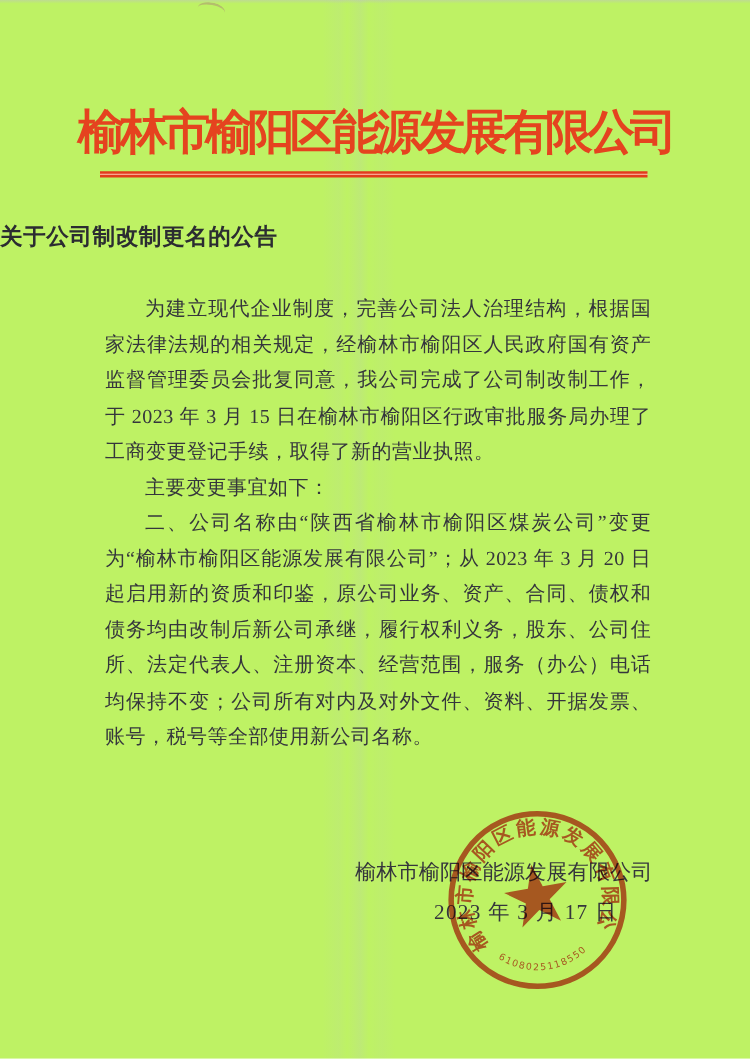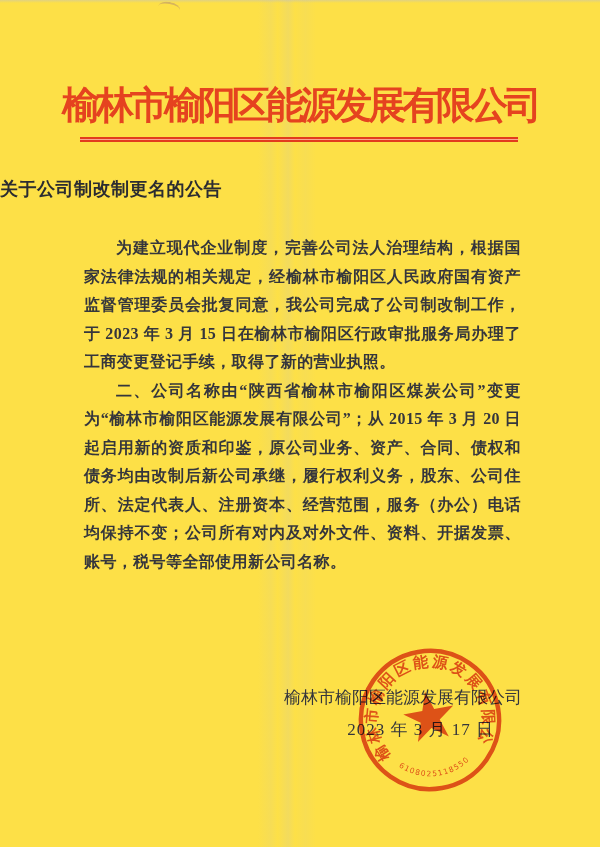--- a/index.html
+++ b/index.html
@@ -1,19 +1,19 @@
 <!DOCTYPE html>
 <html style="--accent: #e5431f;"><head>
 <meta charset="utf-8">
 <style>
   html,body{margin:0;padding:0;background:#ffffff;}
   .page{
     position:relative;
     width:600px;height:847px;
-    background:#fde047;
+    background:#bef264;
     overflow:hidden;
     font-family:"Liberation Serif","DejaVu Serif",serif;
   }
   .scan-edge-top{
     position:absolute;left:0;top:0;width:100%;height:3px;
     background:linear-gradient(to bottom,rgba(190,192,198,.45),rgba(190,192,198,0));
   }
   .fold-streak{
     position:absolute;left:258px;top:0;width:58px;height:100%;
     background:linear-gradient(to right,
@@ -54,21 +54,21 @@
     letter-spacing:.5px;
     color:#2b2c31;
   }
   .doc-body{
     position:absolute;top:234px;left:84px;width:437px;
     font-size:16px;line-height:28.5px;
     letter-spacing:.4px;
     color:#35363c;
     text-align:justify;
   }
-  .doc-body p{margin:0;text-indent:2em;font-weight:bold;}
+  .doc-body p{margin:0;text-indent:2em;}
   .signature{
     position:absolute;top:682px;right:78px;
     font-size:17px;line-height:32px;
     color:#35363c;
     text-align:right;
   }
   .signature .sig-date{padding-right:28px;letter-spacing:1px;}
   .seal{
     position:absolute;left:356px;top:646px;
     width:148px;height:148px;
@@ -87,21 +87,22 @@
   <div class="pen-mark"></div>
 
   <h1 class="letterhead">榆林市榆阳区能源发展有限公司</h1>
 
   <div class="red-rule"></div>
 
   <h2 class="doc-title">关于公司制改制更名的公告</h2>
 
   <div class="doc-body">
     <p>为建立现代企业制度，完善公司法人治理结构，根据国家法律法规的相关规定，经榆林市榆阳区人民政府国有资产监督管理委员会批复同意，我公司完成了公司制改制工作，于 2023 年 3 月 15 日在榆林市榆阳区行政审批服务局办理了工商变更登记手续，取得了新的营业执照。</p>
-    <p>二、公司名称由“陕西省榆林市榆阳区煤炭公司”变更为“榆林市榆阳区能源发展有限公司”；从 2015 年 3 月 20 日起启用新的资质和印鉴，原公司业务、资产、合同、债权和债务均由改制后新公司承继，履行权利义务，股东、公司住所、法定代表人、注册资本、经营范围，服务（办公）电话均保持不变；公司所有对内及对外文件、资料、开据发票、账号，税号等全部使用新公司名称。</p>
+    <p>主要变更事宜如下：</p>
+    <p>二、公司名称由“陕西省榆林市榆阳区煤炭公司”变更为“榆林市榆阳区能源发展有限公司”；从 2023 年 3 月 20 日起启用新的资质和印鉴，原公司业务、资产、合同、债权和债务均由改制后新公司承继，履行权利义务，股东、公司住所、法定代表人、注册资本、经营范围，服务（办公）电话均保持不变；公司所有对内及对外文件、资料、开据发票、账号，税号等全部使用新公司名称。</p>
   </div>
 
   <div class="signature">
     <div class="sig-company">榆林市榆阳区能源发展有限公司</div>
     <div class="sig-date">2023 年 3 月 17 日</div>
   </div>
 
   <svg class="seal" viewBox="0 0 150 150" xmlns="http://www.w3.org/2000/svg">
     <defs>
       <path id="ringTextPath" d="M 30.8 106 A 54 54 0 1 1 119.2 106" fill="none"></path>

